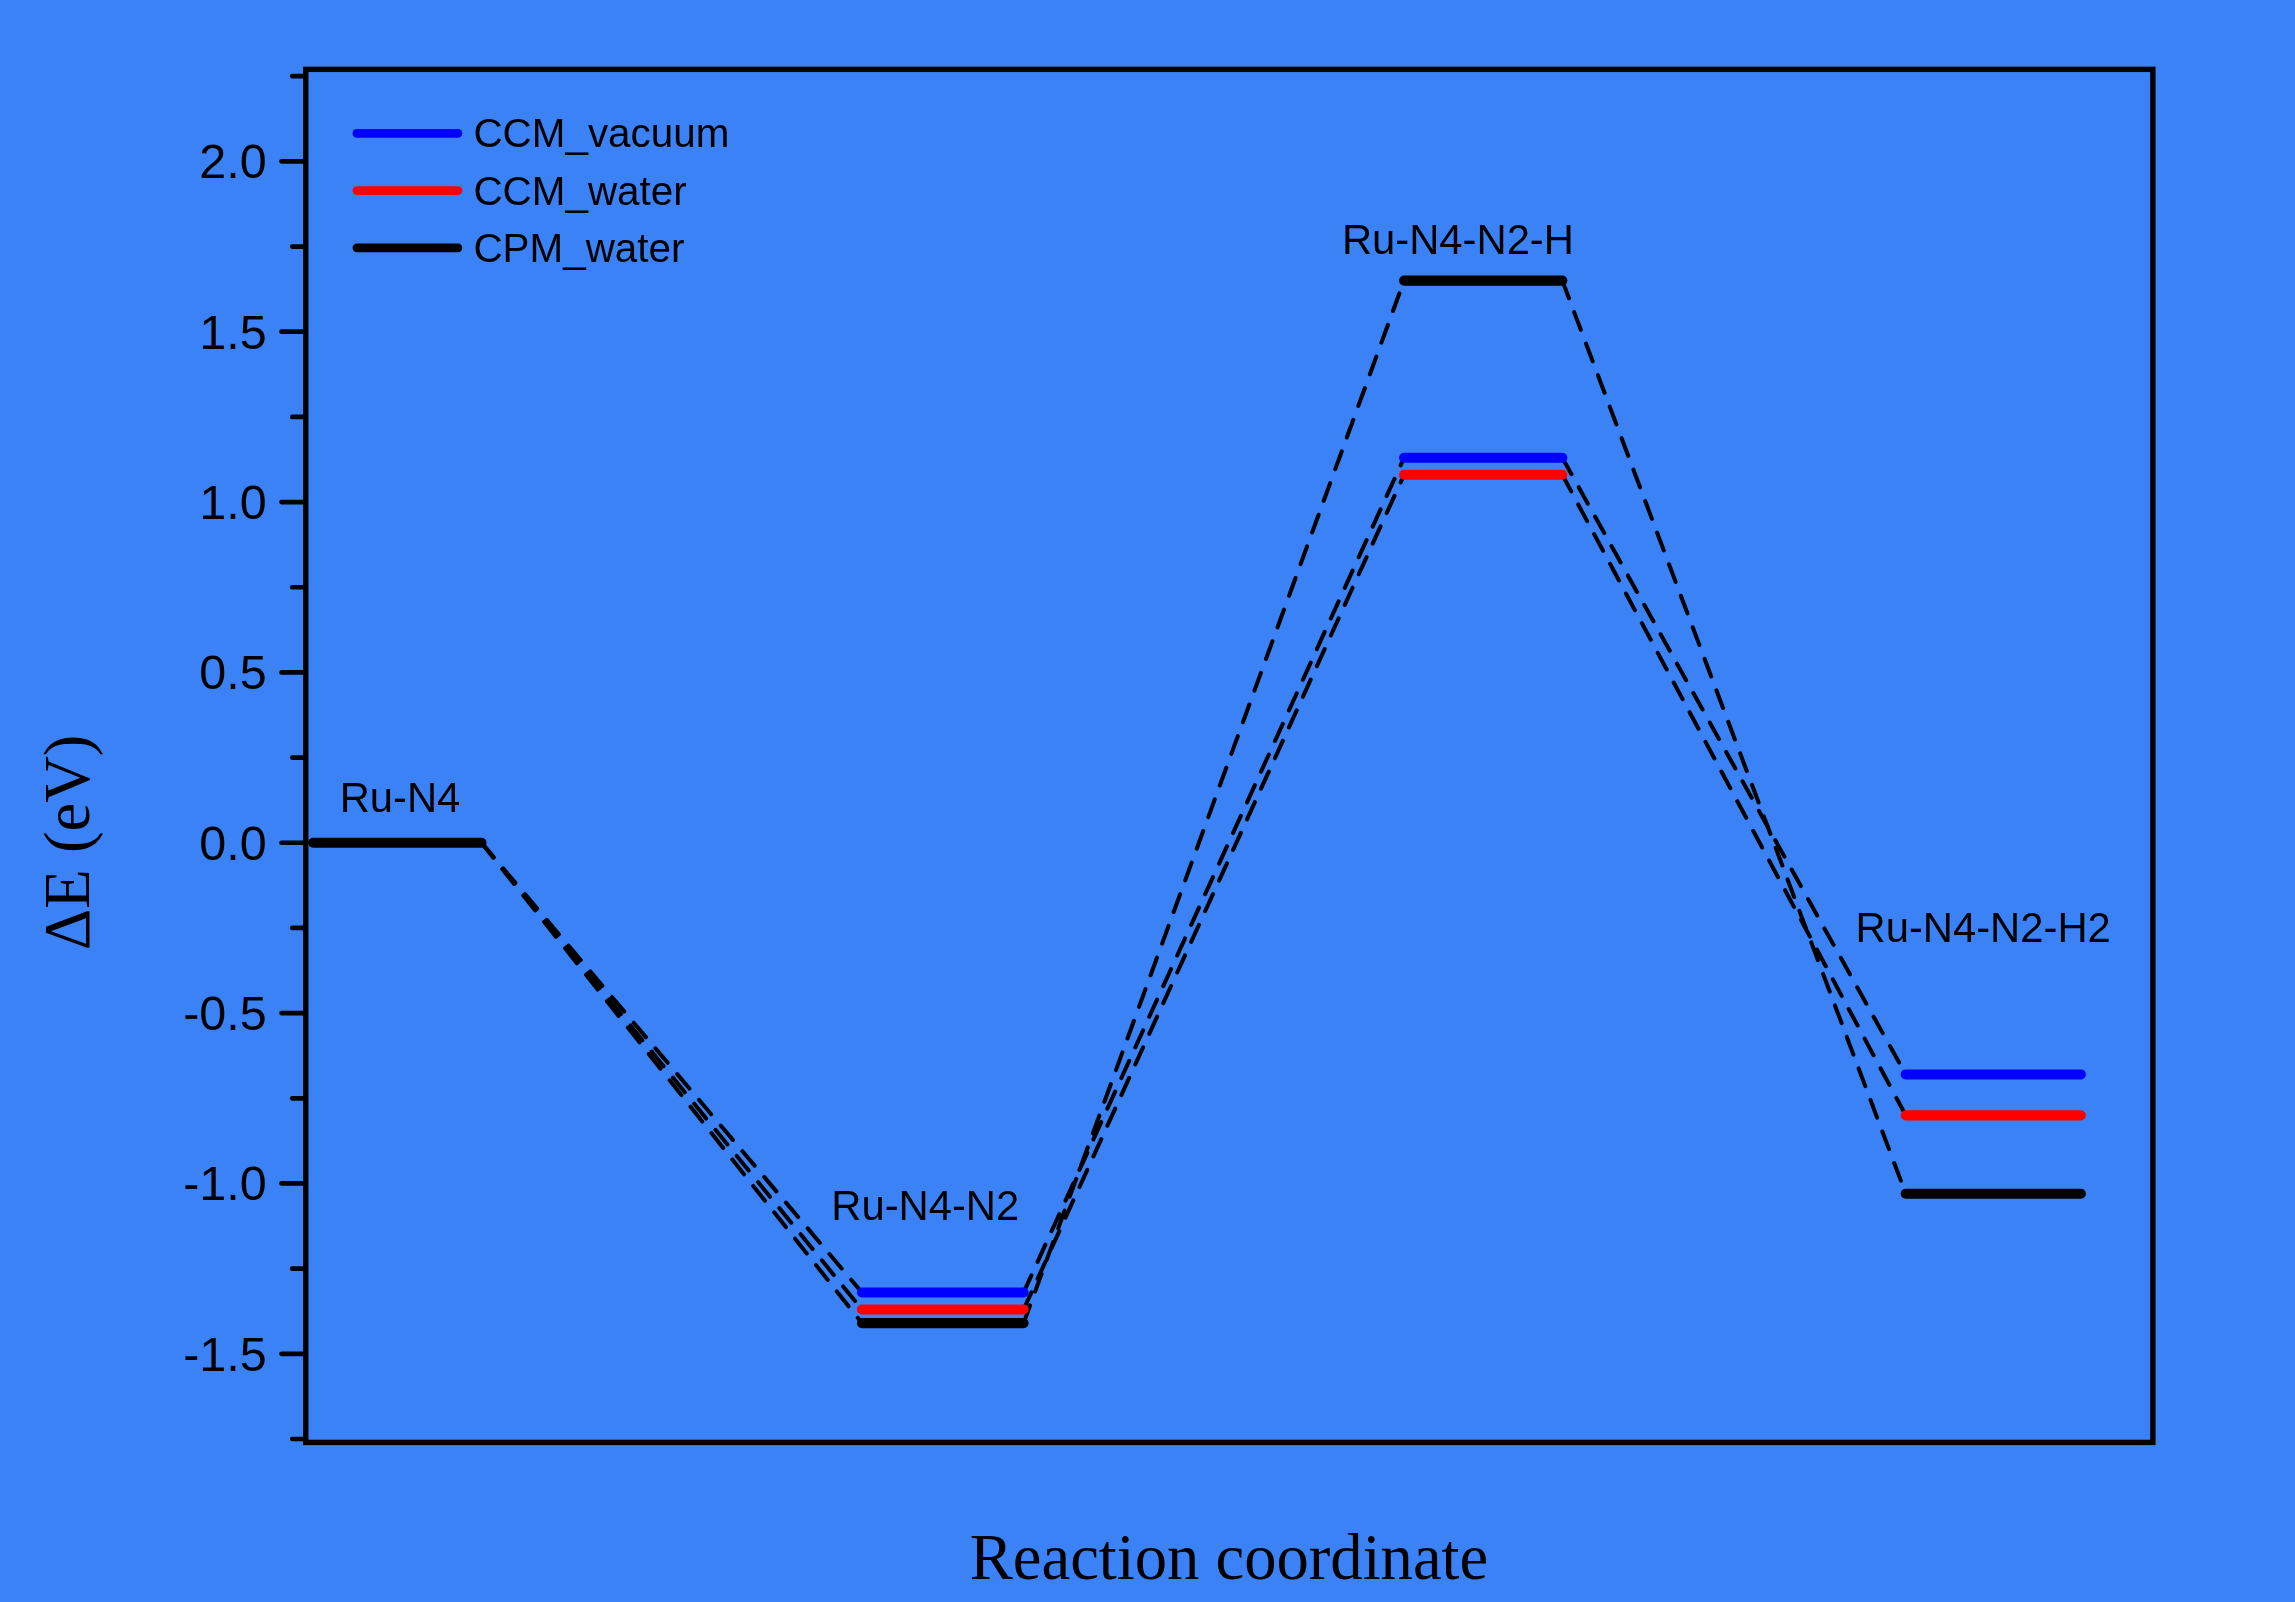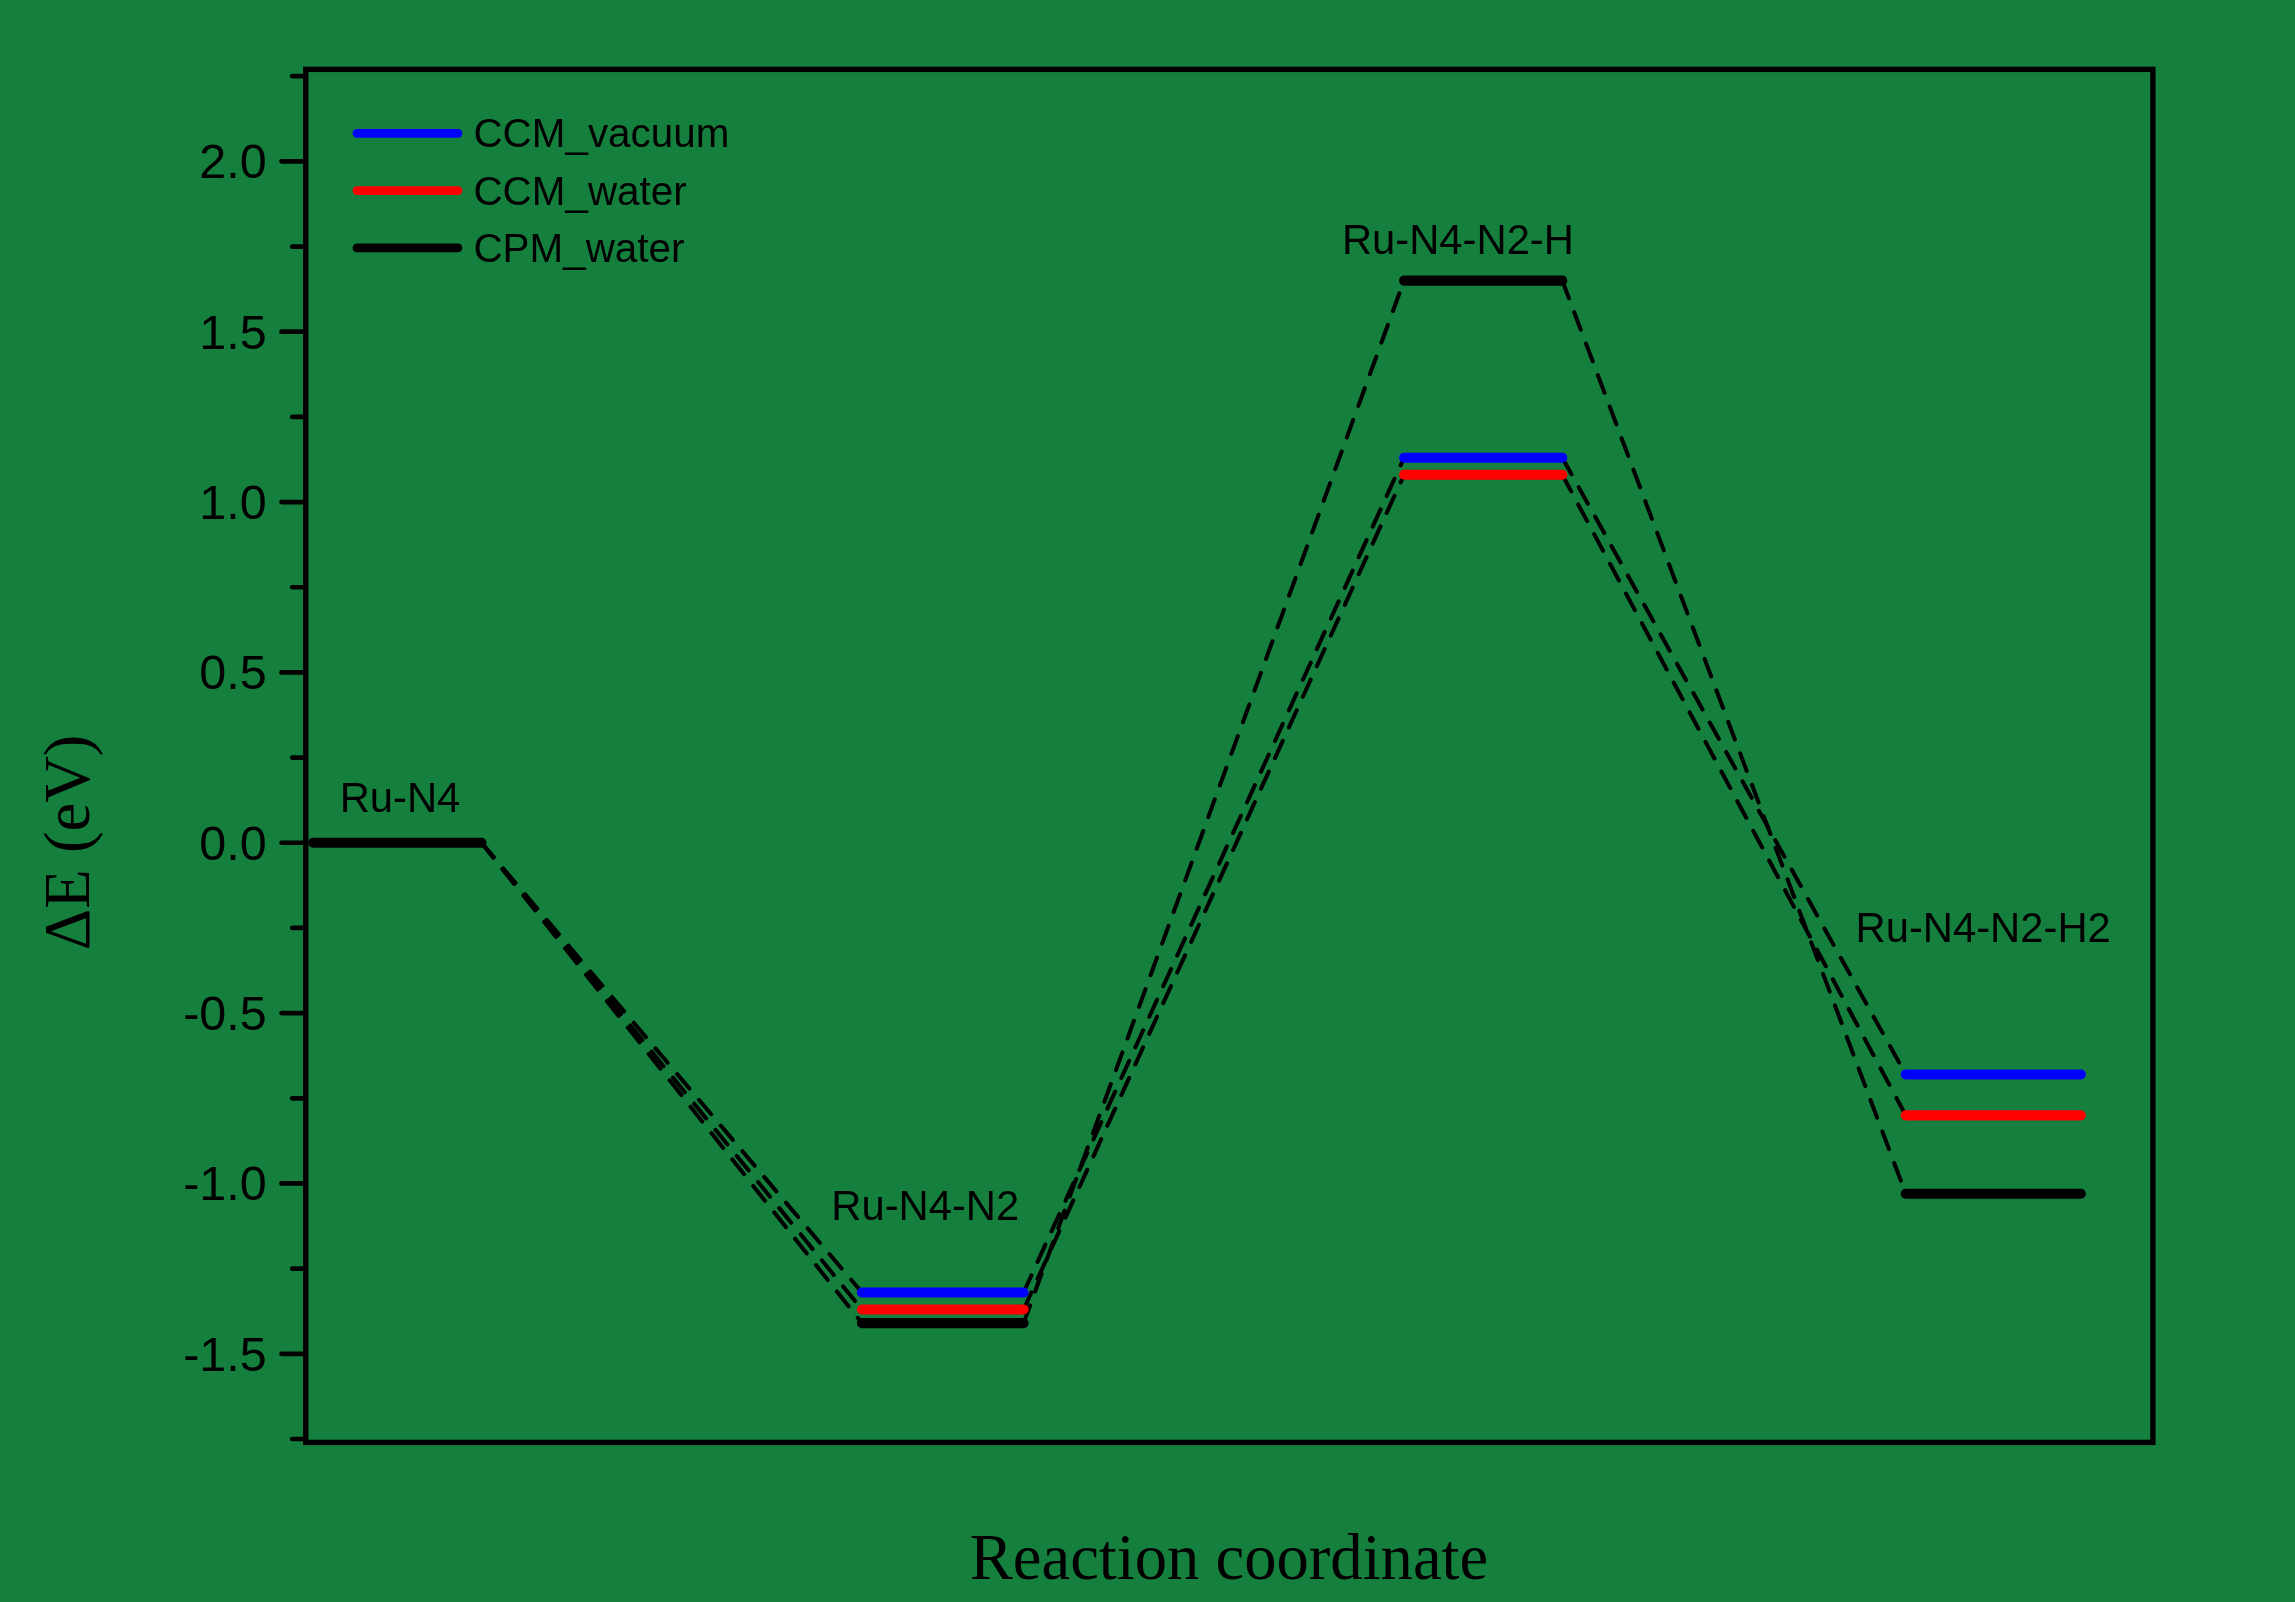--- a/index.html
+++ b/index.html
@@ -4,21 +4,21 @@
 <style>
   html, body {
     margin: 0;
     padding: 0;
     background: #ffffff;
   }
   .figure {
     position: relative;
     width: 2295px;
     height: 1602px;
-    background: #15803d;
+    background: #3b82f6;
     overflow: hidden;
   }
   svg { display: block; }
   .tick-label {
     font-family: "Liberation Sans", "DejaVu Sans", sans-serif;
     font-size: 72px;
     fill: #000000;
   }
   .cat-label {
     font-family: "Liberation Sans", "DejaVu Sans", sans-serif;

